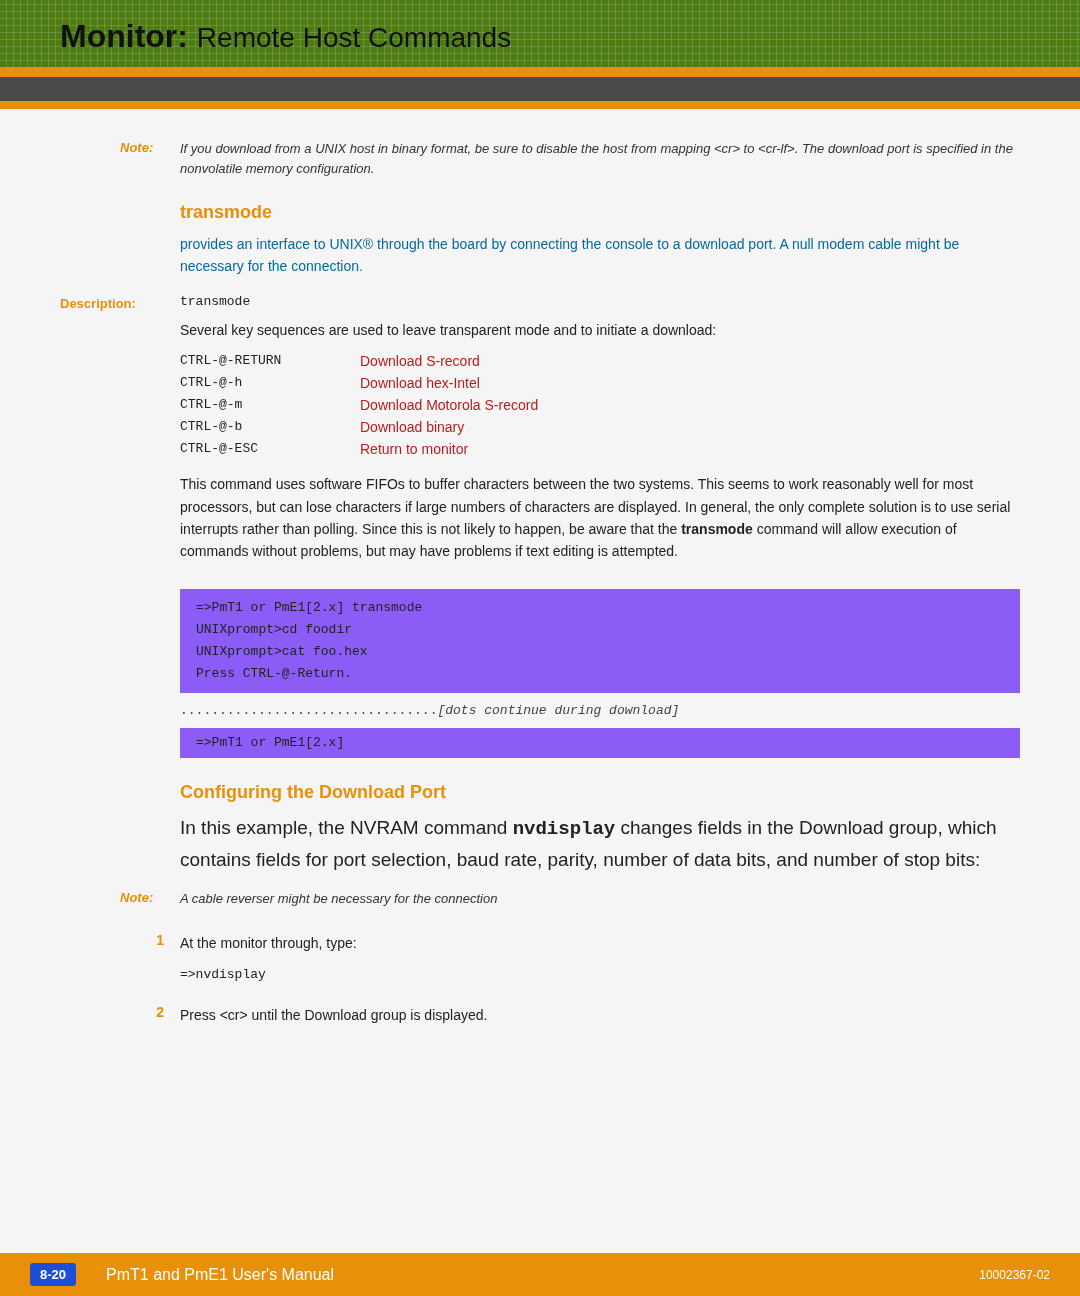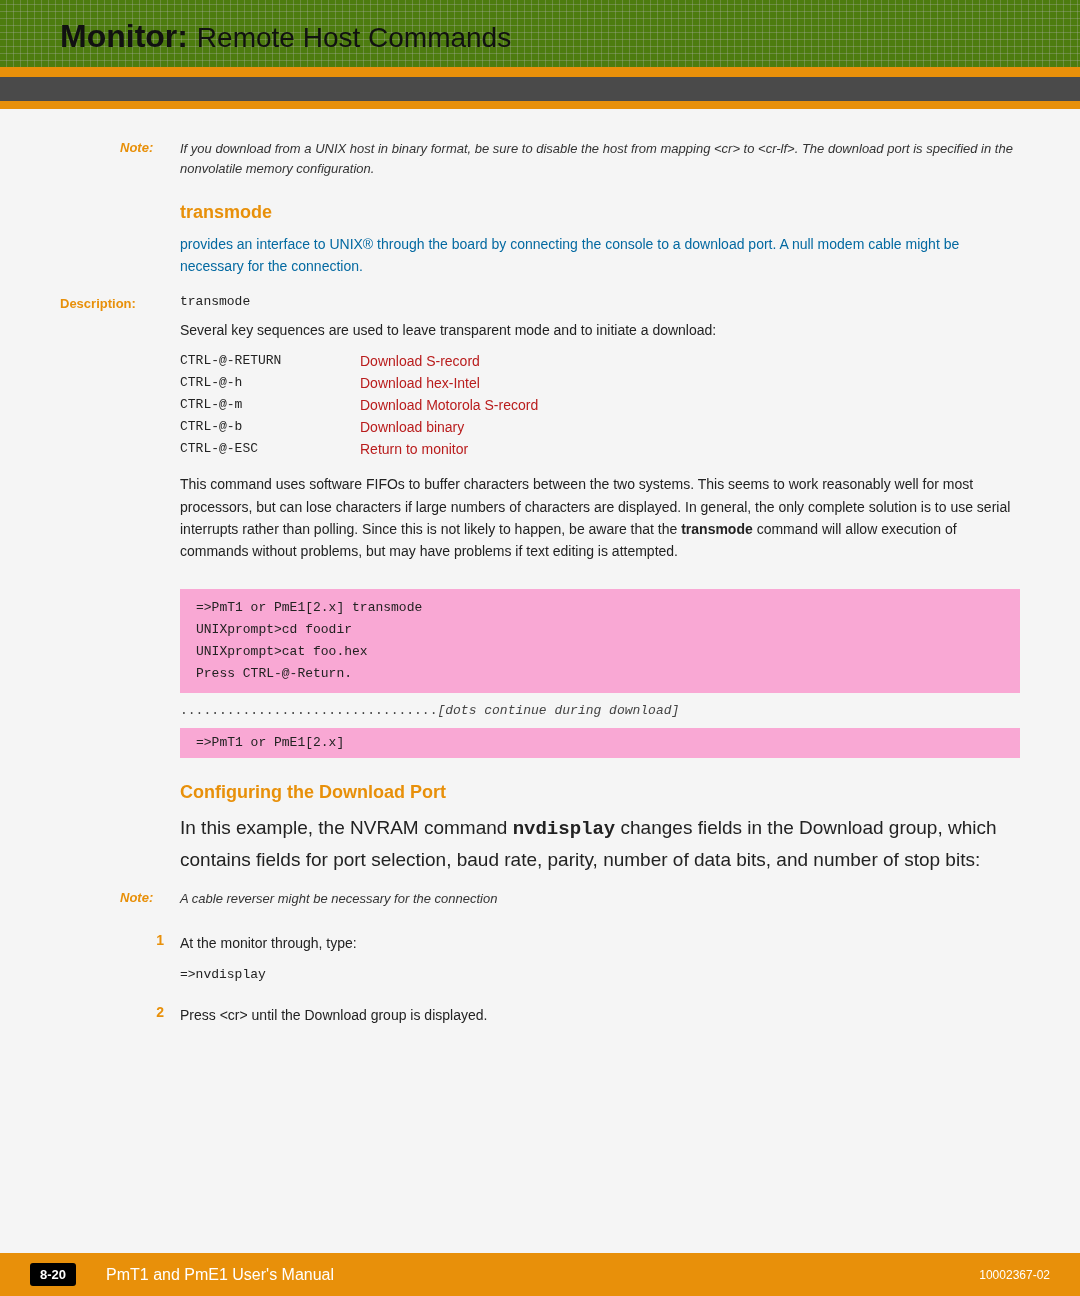--- a/index.html
+++ b/index.html
@@ -188,21 +188,21 @@
     .example-content {
       flex: 1;
       line-height: 1.6;
       font-size: 14px;
     }
 
     
     .code-block {
       font-family: 'Courier New', Courier, monospace;
       font-size: 13px;
-      background: #f9a8d4;
+      background: #8b5cf6;
       padding: 8px 16px;
       margin: 10px 0 10px 120px;
       line-height: 1.7;
       color: #222;
     }
 
     
     .dots-line {
       font-family: 'Courier New', Courier, monospace;
       font-size: 13px;
@@ -239,21 +239,21 @@
       bottom: 0;
       left: 0;
       right: 0;
       background: #e8900a;
       padding: 10px 30px;
       display: flex;
       align-items: center;
       gap: 30px;
     }
     .footer-page {
-      background: #000000;
+      background: #1d4ed8;
       color: #fff;
       font-weight: bold;
       font-size: 13px;
       padding: 4px 10px;
       border-radius: 3px;
     }
     .footer-title {
       font-size: 16px;
       color: #fff;
     }

